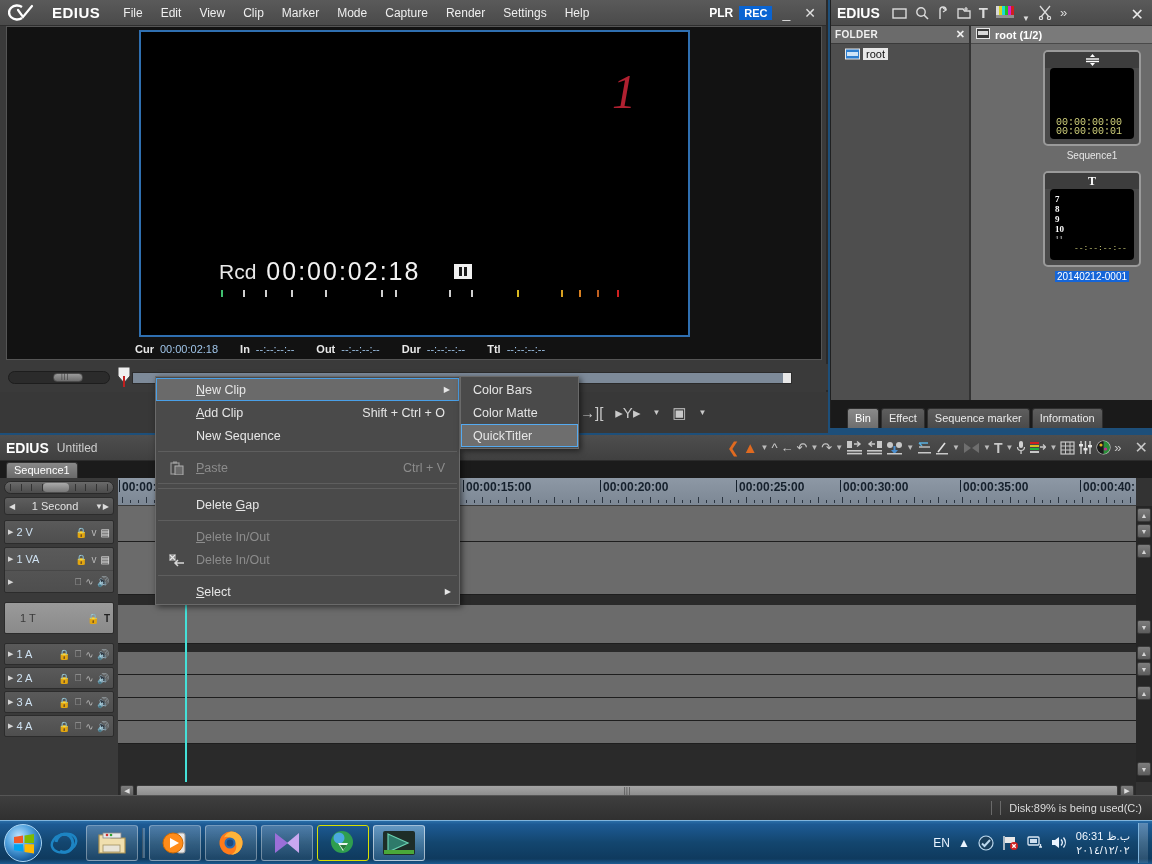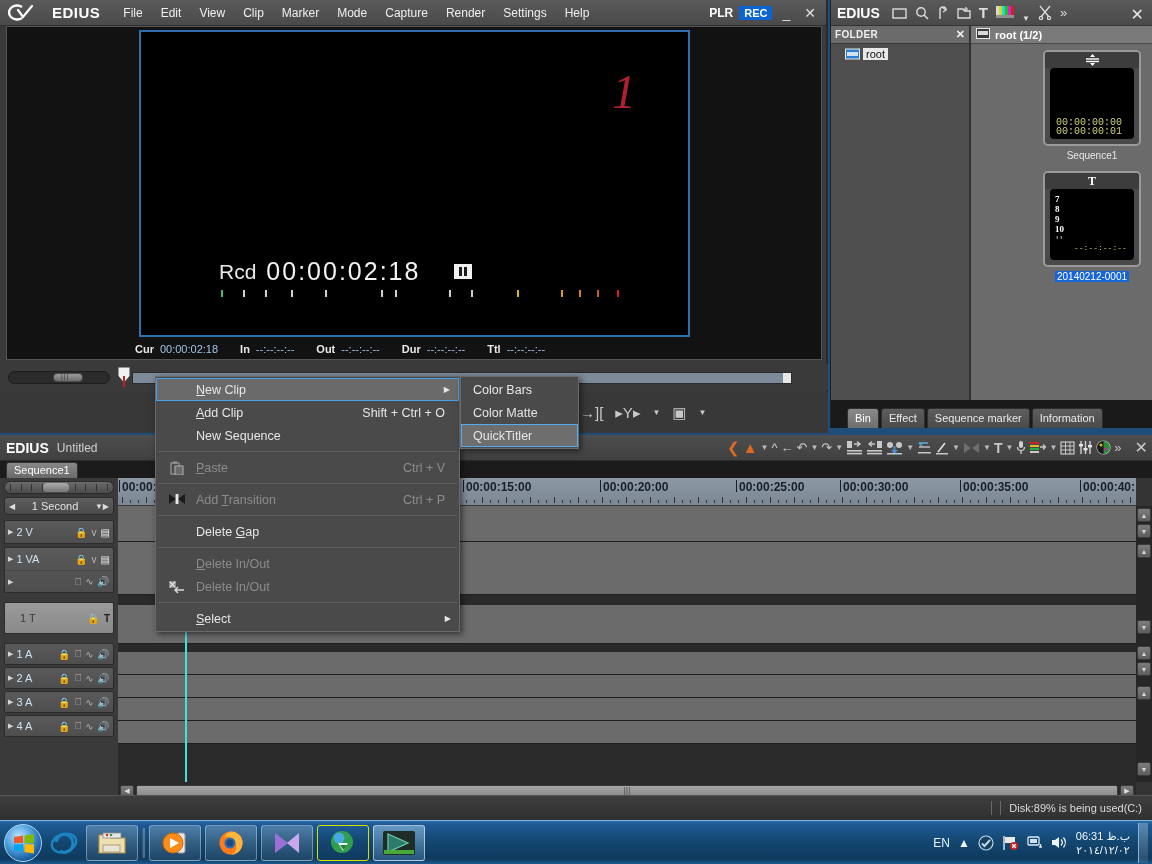--- a/index.html
+++ b/index.html
@@ -936,31 +936,20 @@
         <svg width="16" height="14" viewBox="0 0 16 14">
             <rect x="3" y="2" width="8" height="11" fill="none" stroke="#9a9a9a" stroke-width="1.2"></rect>
             <rect x="5" y="0.5" width="4" height="2" fill="#9a9a9a"></rect>
             <rect x="7" y="5" width="8" height="9" fill="#6a6a6a" stroke="#b0b0b0" stroke-width="1"></rect>
           </svg>
       </span>
       <span><u>P</u>aste</span>
       <span class="sc">Ctrl + V</span>
     </div>
     <div class="ctx-sep"></div>
-    <div class="ctx-item dis">
-      <span class="ico">
-        <svg width="18" height="12" viewBox="0 0 18 12">
-            <path d="M1 1 L8 6 L1 11 z" fill="#1a1a1a"></path>
-            <path d="M17 1 L10 6 L17 11 z" fill="#1a1a1a"></path>
-            <rect x="7.6" y="1" width="2.8" height="10" fill="#e8e8e8"></rect>
-          </svg>
-      </span>
-      <span>Add <u>T</u>ransition</span>
-      <span class="sc">Ctrl + P</span>
-    </div>
     <div class="ctx-sep"></div>
     <div class="ctx-item">
       <span>Delete <u>G</u>ap</span>
     </div>
     <div class="ctx-sep"></div>
     <div class="ctx-item dis">
       <span><u>D</u>elete In/Out</span>
     </div>
     <div class="ctx-item dis">
       <span class="ico">

